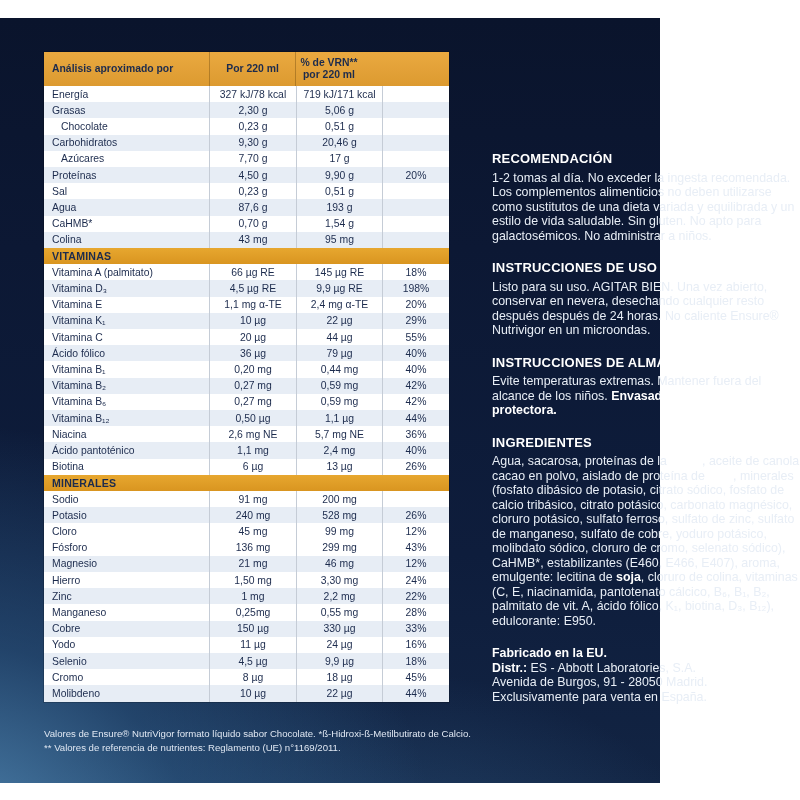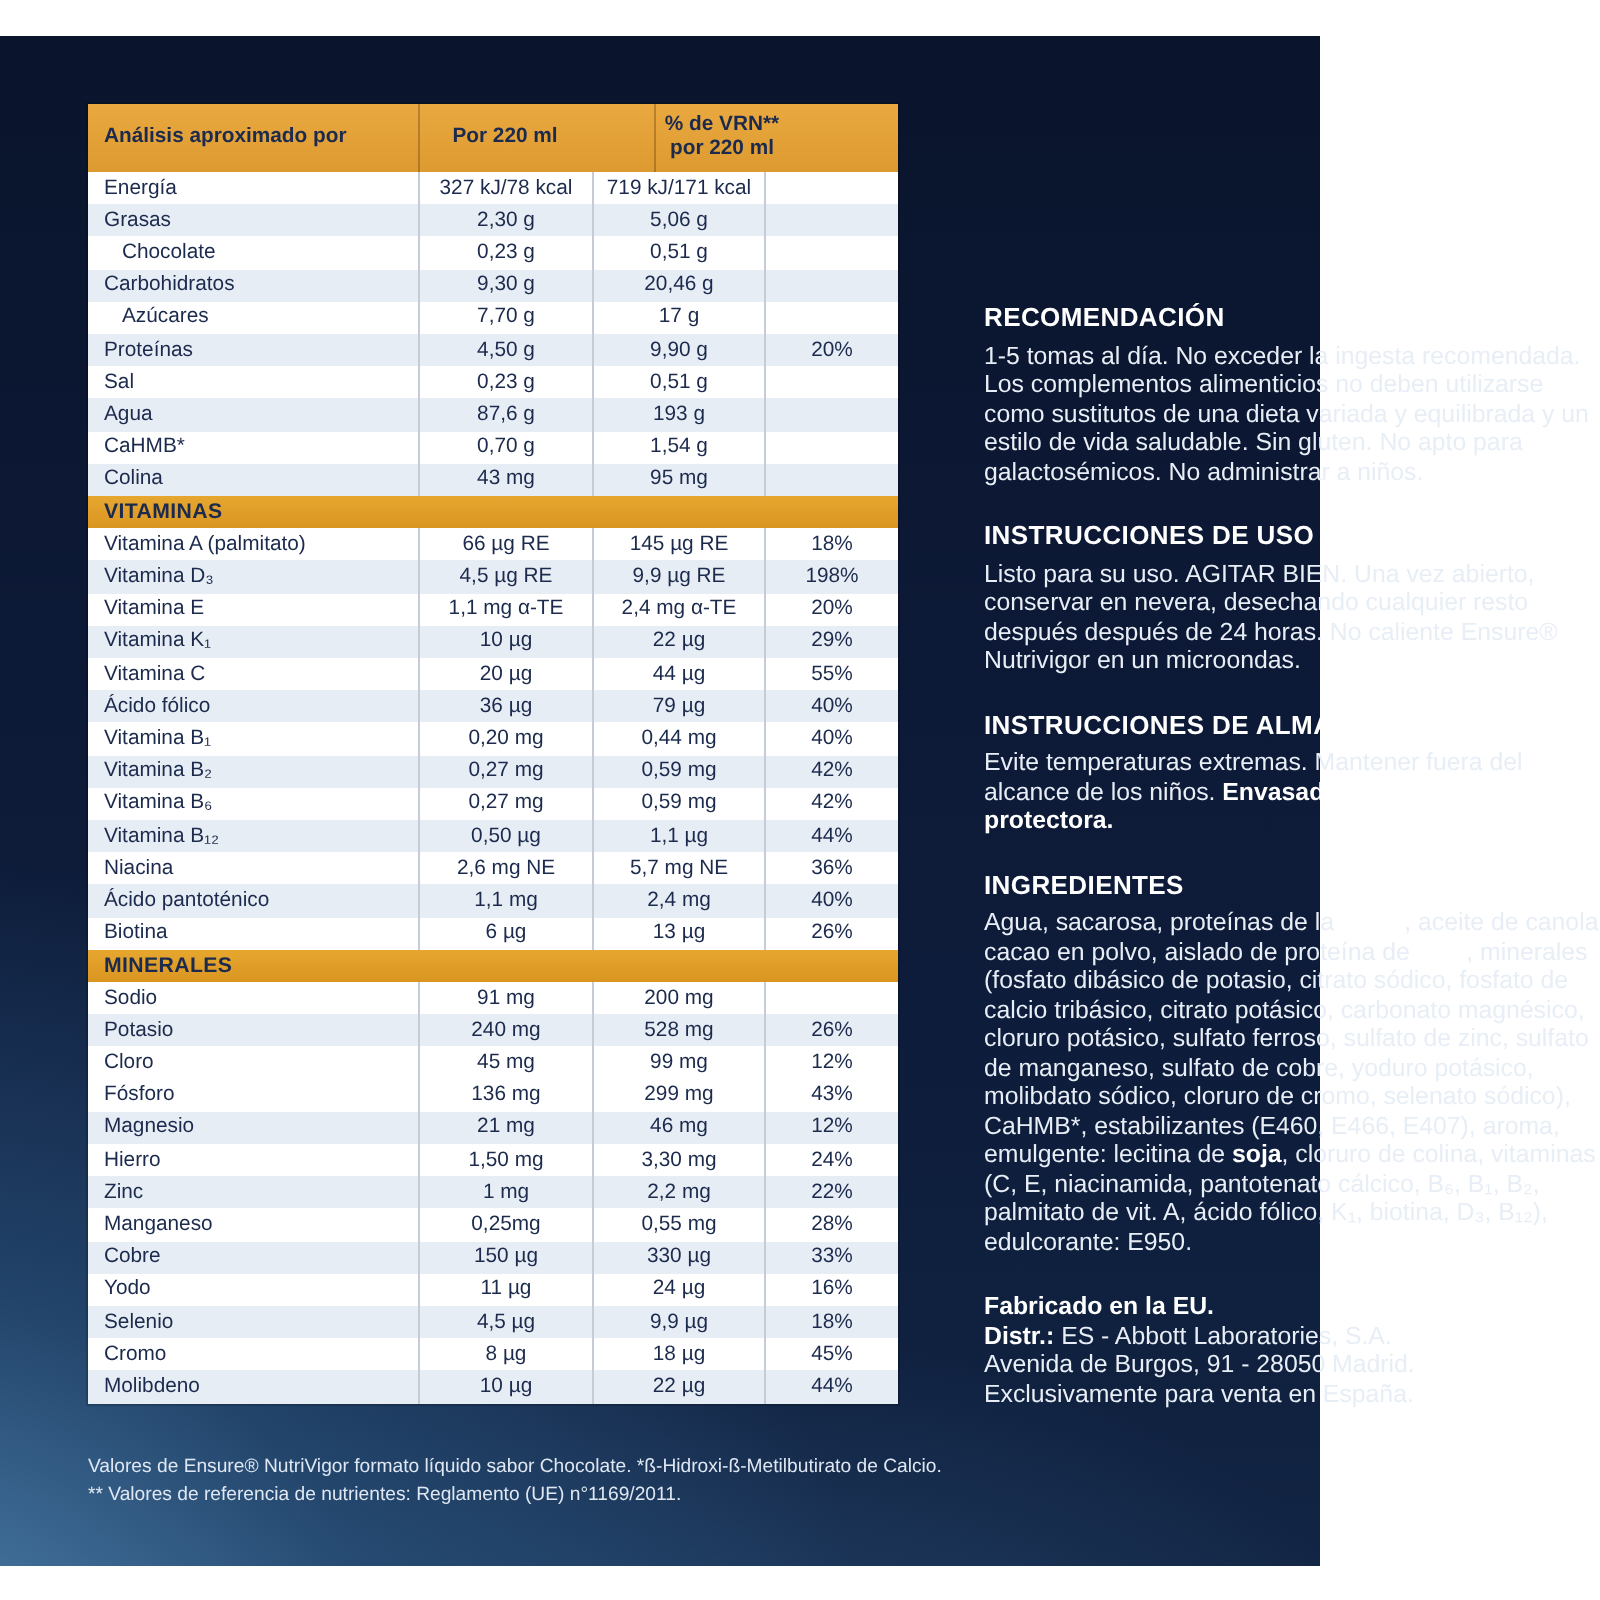--- a/index.html
+++ b/index.html
@@ -16,21 +16,21 @@
       linear-gradient(180deg,#0a142c 0%,#0c1834 30%,#0e1d3c 70%,#122443 100%);
   }
   
   .ntable{position:absolute;left:44px;top:34px;width:405px;box-shadow:0 0 0 1px rgba(0,0,0,.18);}
   .thead{display:flex;height:34px;background:linear-gradient(#eaa940,#dc9a30);
     color:#1c2b4d;font-weight:bold;font-size:10.4px;}
   .thead .hc{display:flex;align-items:center;justify-content:center;text-align:center;
     box-sizing:border-box;line-height:1.15;}
   .thead .hc1{justify-content:flex-start;padding-left:8px;text-align:left;}
   .hc2,.hc3,.hc4{border-left:1px solid rgba(92,60,10,.35);}
-  .hc1{width:165px;} .hc2{width:87px;} .hc3{width:86px;} .hc4{width:67px;flex-direction:column;margin-left:32px;}
+  .hc1{width:165px;} .hc2{width:87px;} .hc3{width:86px;} .hc4{width:67px;flex-direction:column;}
   .trow{display:flex;height:16.2px;font-size:10.4px;color:#1c2b4d;background:#ffffff;justify-content:space-between;}
   .trow.alt{background:#e7edf5;}
   .trow .tc{display:flex;align-items:center;justify-content:center;box-sizing:border-box;white-space:nowrap;}
   .tc1{width:165px;justify-content:flex-start !important;padding-left:8px;}
   .tc1.ind{padding-left:17px;}
   .tc2{width:87px;} .tc3{width:86px;} .tc4{width:67px;}
   .tc2,.tc3,.tc4{border-left:1px solid #c5ccd6;}
   .sbar{height:16.4px;background:linear-gradient(#e7a72f,#d99520);color:#1c2b4d;
     font-weight:bold;font-size:10.6px;display:flex;align-items:center;padding-left:8px;
     letter-spacing:.2px;}
@@ -283,21 +283,21 @@
   </div>
 
   <div class="footnotes">
     <div>Valores de Ensure® NutriVigor formato líquido sabor Chocolate. *ß-Hidroxi-ß-Metilbutirato de Calcio.</div>
     <div>** Valores de referencia de nutrientes: Reglamento (UE) n°1169/2011.</div>
   </div>
 
   <div class="info" id="info-col">
       <div class="info-sec">
         <div class="info-h">RECOMENDACIÓN</div>
-        <div class="info-b"><span>1-5 tomas al día. No exceder la ingesta recomendada. Los complementos alimenticios no deben utilizarse como sustitutos de una dieta variada y equilibrada y un estilo de vida saludable. Sin gluten. No apto para galactosémicos. No administrar a niños.</span></div>
+        <div class="info-b"><span>1-2 tomas al día. No exceder la ingesta recomendada. Los complementos alimenticios no deben utilizarse como sustitutos de una dieta variada y equilibrada y un estilo de vida saludable. Sin gluten. No apto para galactosémicos. No administrar a niños.</span></div>
       </div>
       <div class="info-sec">
         <div class="info-h">INSTRUCCIONES DE USO</div>
         <div class="info-b"><span>Listo para su uso. AGITAR BIEN. Una vez abierto, conservar en nevera, desechando cualquier resto después después de 24 horas. No caliente Ensure® Nutrivigor en un microondas.</span></div>
       </div>
       <div class="info-sec">
         <div class="info-h">INSTRUCCIONES DE ALMACENAMIENTO</div>
         <div class="info-b"><span>Evite temperaturas extremas. Mantener fuera del alcance de los niños. </span><b>Envasado en atmósfera protectora.</b></div>
       </div>
       <div class="info-sec">

